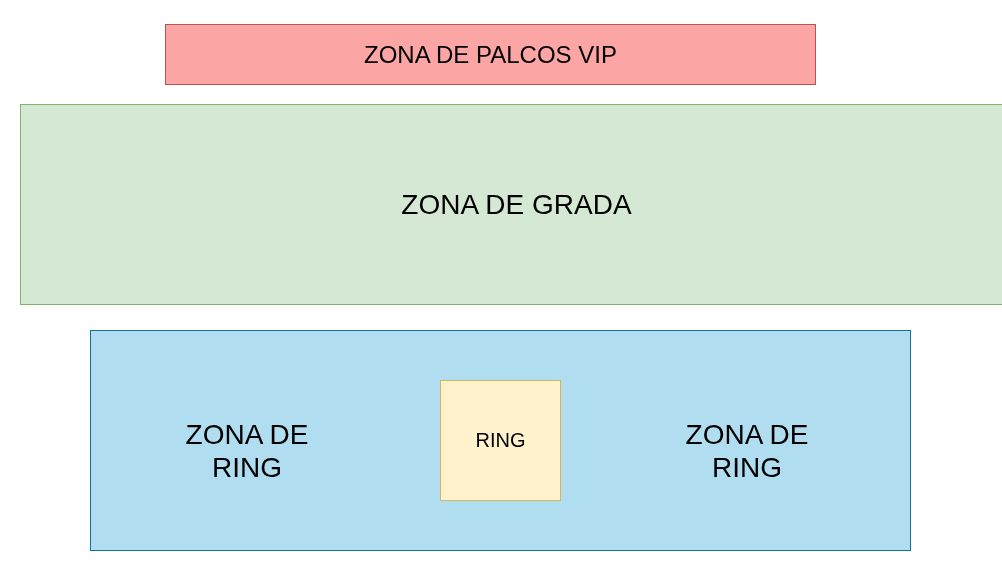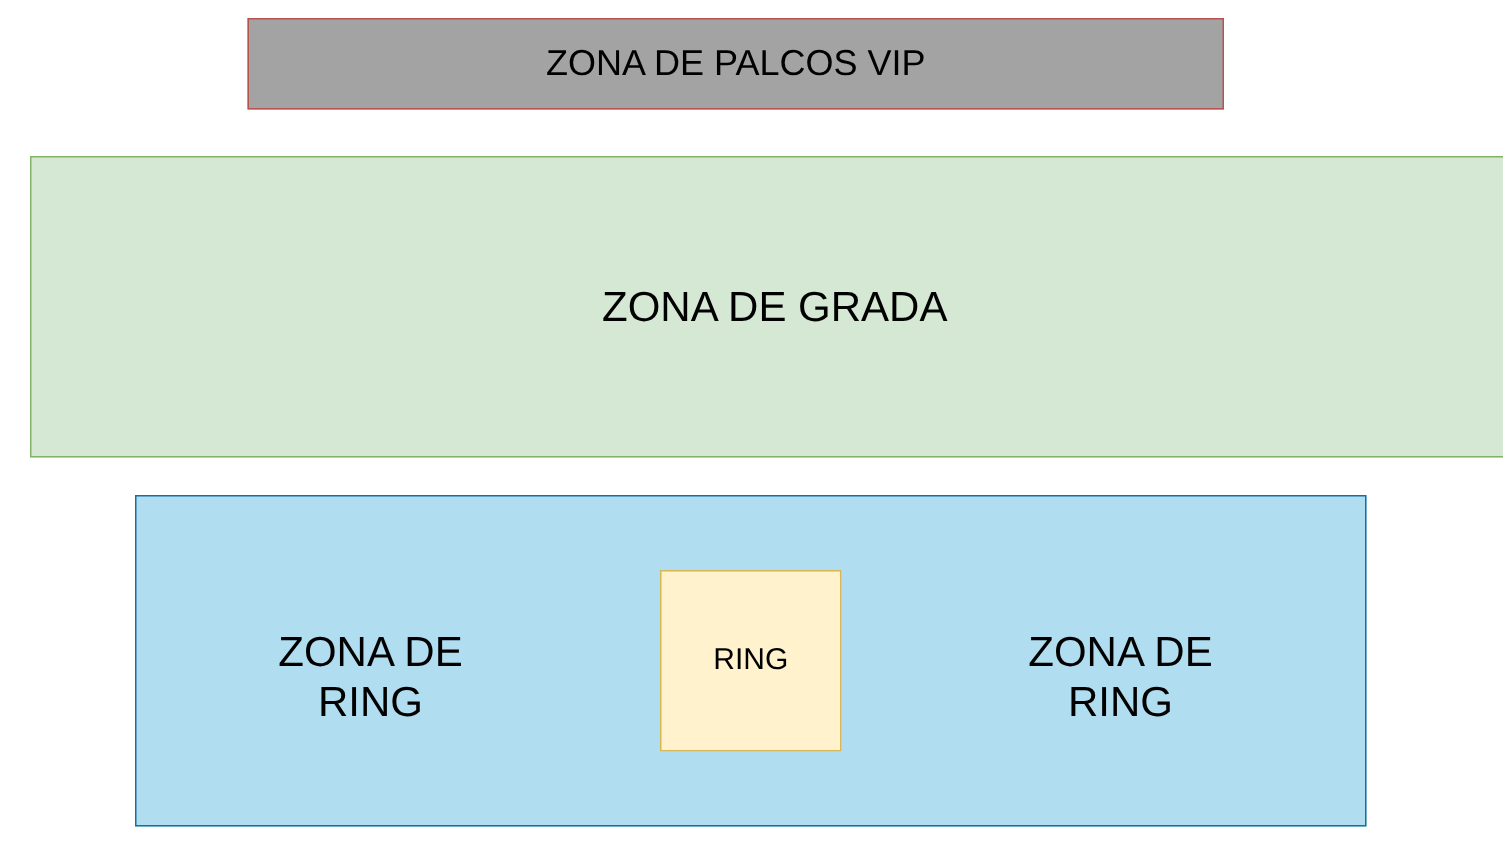--- a/index.html
+++ b/index.html
@@ -1,21 +1,21 @@
 <!DOCTYPE html>
 <html><head>
   <meta charset="utf-8">
   <style>
     html, body { margin: 0; padding: 0; }
     body {
       width: 1002px; height: 571px; position: relative; background: #ffffff;
       font-family: "Liberation Sans", sans-serif; color: #000; overflow: hidden;
     }
     .box { position: absolute; box-sizing: border-box; display: flex; align-items: center; justify-content: center; text-align: center; }
-    .vip { left: 165px; top: 12px; width: 651px; height: 61px; background: #a3a3a3; border: 1px solid #b85450; font-size: 24px; }
+    .vip { left: 165px; top: 24px; width: 651px; height: 61px; background: #fca5a5; border: 1px solid #b85450; font-size: 24px; }
     .grada { left: 20px; top: 104px; width: 993px; height: 201px; background: #d5e8d4; border: 1px solid #82b366; font-size: 28px; }
     .ringzone { left: 90px; top: 330px; width: 821px; height: 221px; background: #b1ddf0; border: 1px solid #10739e; }
     .ring { left: 440px; top: 380px; width: 121px; height: 121px; background: #fff2cc; border: 1px solid #d6b656; font-size: 20px; }
     .zlabel { position: absolute; font-size: 28px; line-height: 33px; text-align: center; width: 200px; }
     .zl { left: 147px; top: 418px; }
     .zr { left: 647px; top: 418px; }
   </style>
 </head>
 <body>
 

